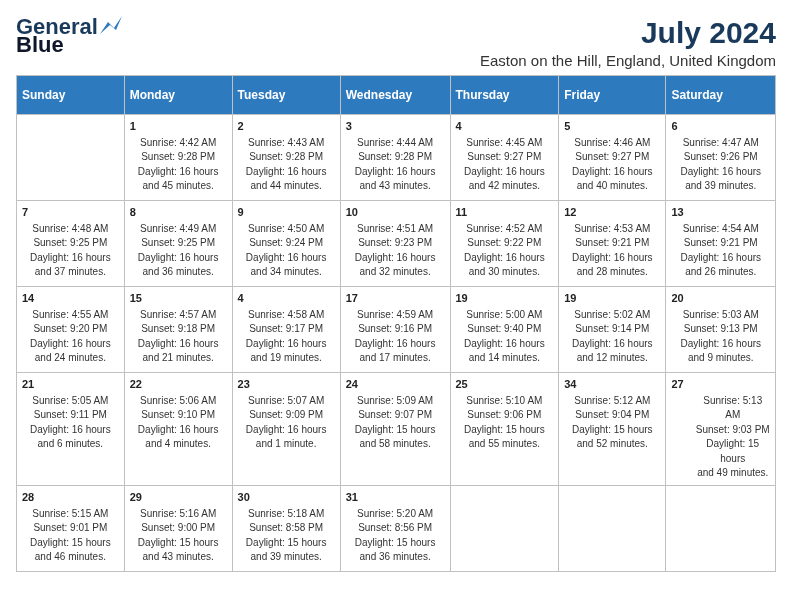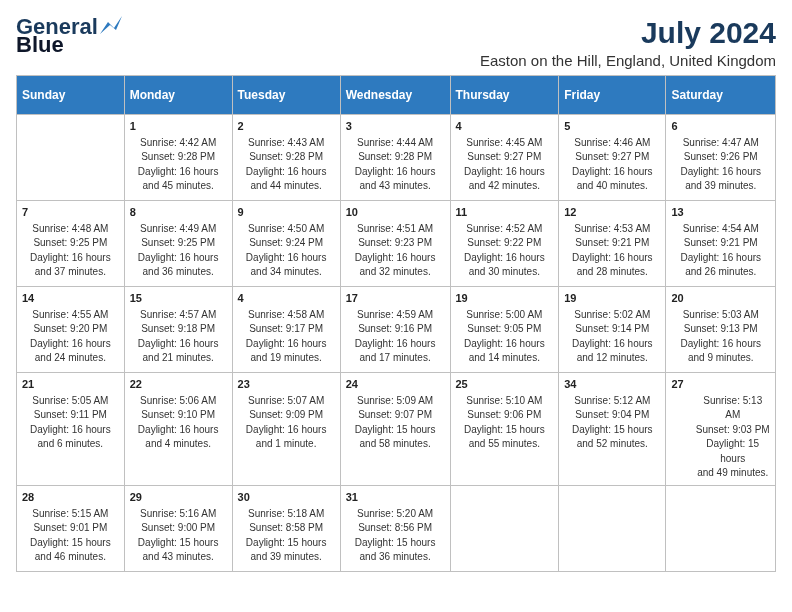--- a/index.html
+++ b/index.html
@@ -233,21 +233,21 @@
         <td>
           <span class="day-number">17</span>
           <div class="day-info" style="white-space: pre-line;">Sunrise: 4:59 AM
 Sunset: 9:16 PM
 Daylight: 16 hours
 and 17 minutes.</div>
         </td>
         <td>
           <span class="day-number">19</span>
           <div class="day-info" style="white-space: pre-line;">Sunrise: 5:00 AM
-Sunset: 9:05 PM
+Sunset: 9:40 PM
 Daylight: 16 hours
 and 14 minutes.</div>
         </td>
         <td>
           <span class="day-number">19</span>
           <div class="day-info" style="white-space: pre-line;">Sunrise: 5:02 AM
 Sunset: 9:14 PM
 Daylight: 16 hours
 and 12 minutes.</div>
         </td>

